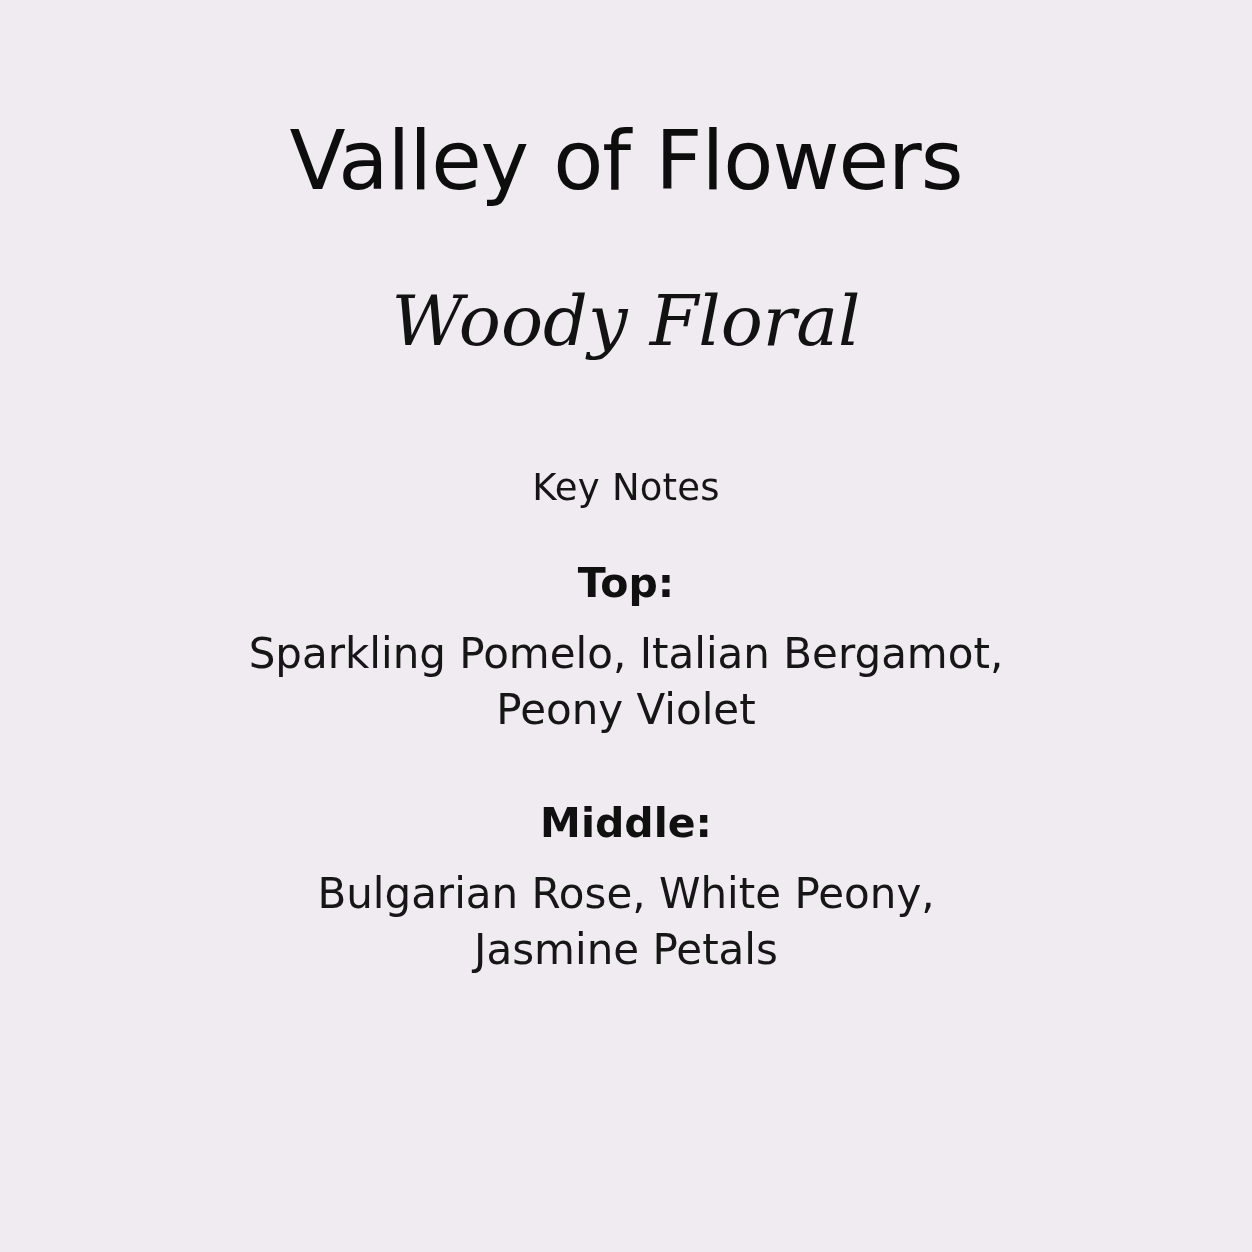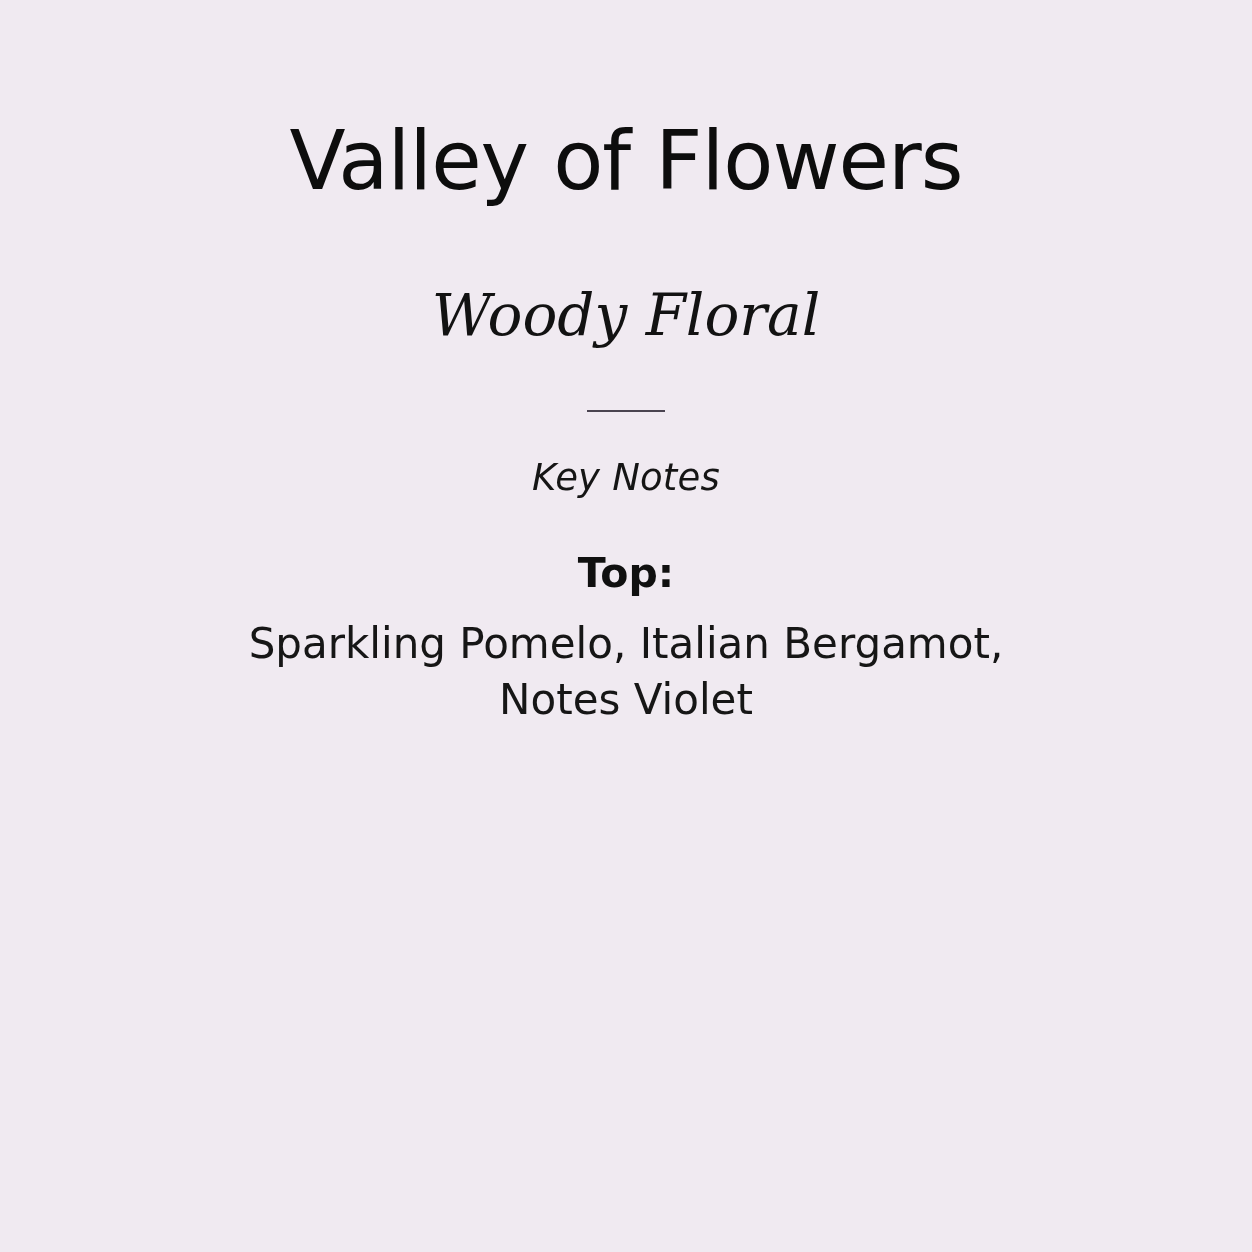--- a/index.html
+++ b/index.html
@@ -31,42 +31,41 @@
     line-height: 1.0;
     letter-spacing: -1px;
     color: #0d0d0d;
     text-align: center;
     margin: 0;
   }
   .subtitle {
     font-family: "DejaVu Serif", serif;
     font-style: italic;
     font-weight: 400;
-    font-size: 58px;
+    font-size: 70px;
     line-height: 1.0;
     color: #121212;
     text-align: center;
     margin-top: 84px;
   }
   .divider {
     width: 78px;
     height: 2px;
     background: #4a4450;
     margin-top: 66px;
     margin-bottom: 0;
     border: 0;
   }
   .key-notes {
     font-size: 37px;
     font-weight: 400;
     color: #151515;
     text-align: center;
     margin-top: 44px;
     letter-spacing: 0.2px;
-    font-style: italic;
   }
   .note-group {
     text-align: center;
     width: 100%;
   }
   .note-group.first { margin-top: 46px; }
   .note-group.rest { margin-top: 58px; }
   .note-label {
     font-size: 41px;
     font-weight: 700;
@@ -91,18 +90,22 @@
   <h1 class="title">Valley of Flowers</h1>
 
   <div class="subtitle">Woody Floral</div>
 
   <div class="divider"></div>
 
   <div class="key-notes">Key Notes</div>
 
   <div class="note-group first">
     <div class="note-label">Top:</div>
-    <div class="note-value">Sparkling Pomelo, Italian Bergamot, Notes Violet</div>
+    <div class="note-value">Sparkling Pomelo, Italian Bergamot, Peony Violet</div>
   </div>
 
+  <div class="note-group rest">
+    <div class="note-label">Middle:</div>
+    <div class="note-value">Bulgarian Rose, White Peony, Jasmine Petals</div>
+  </div>
 
 
 </div>
 
 </body></html>

